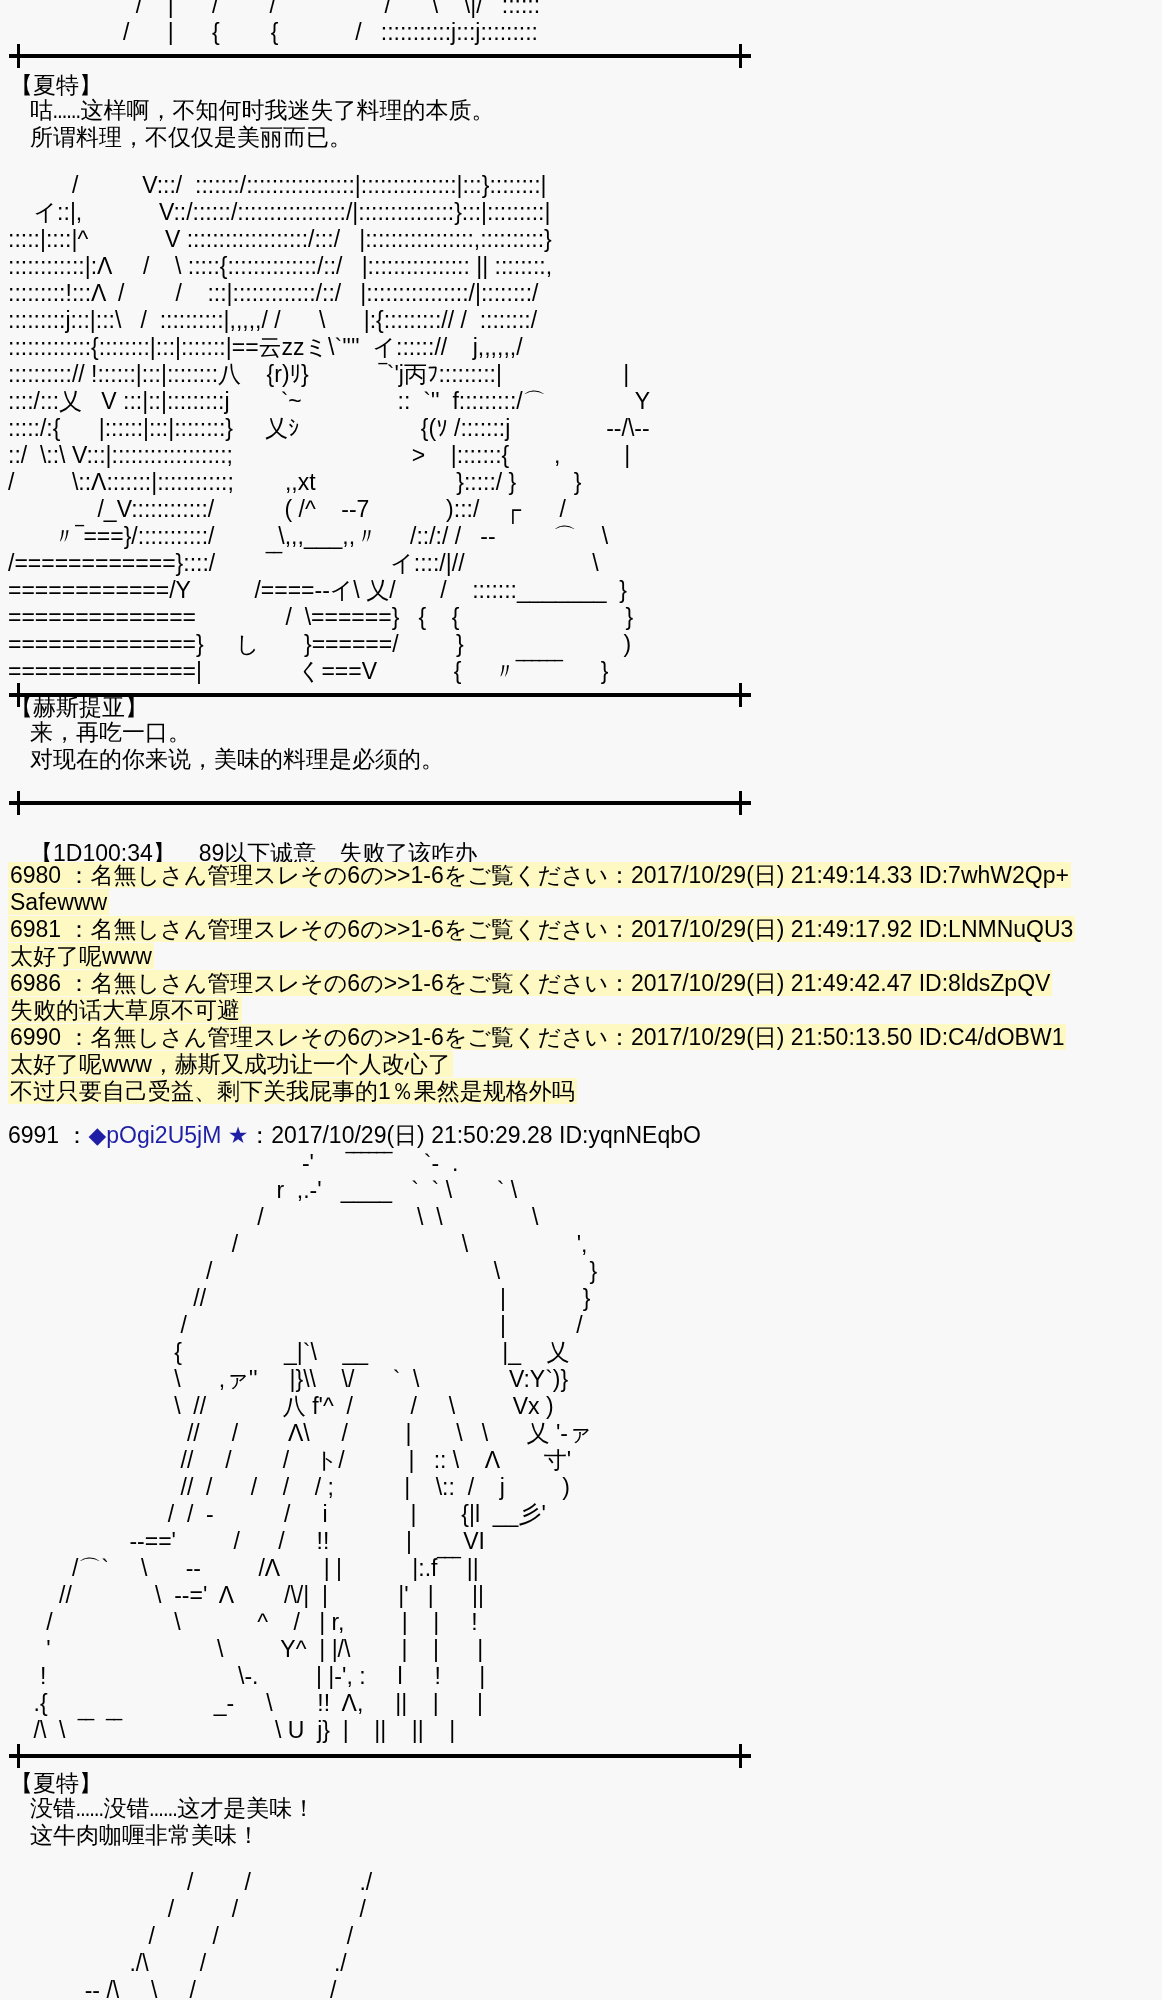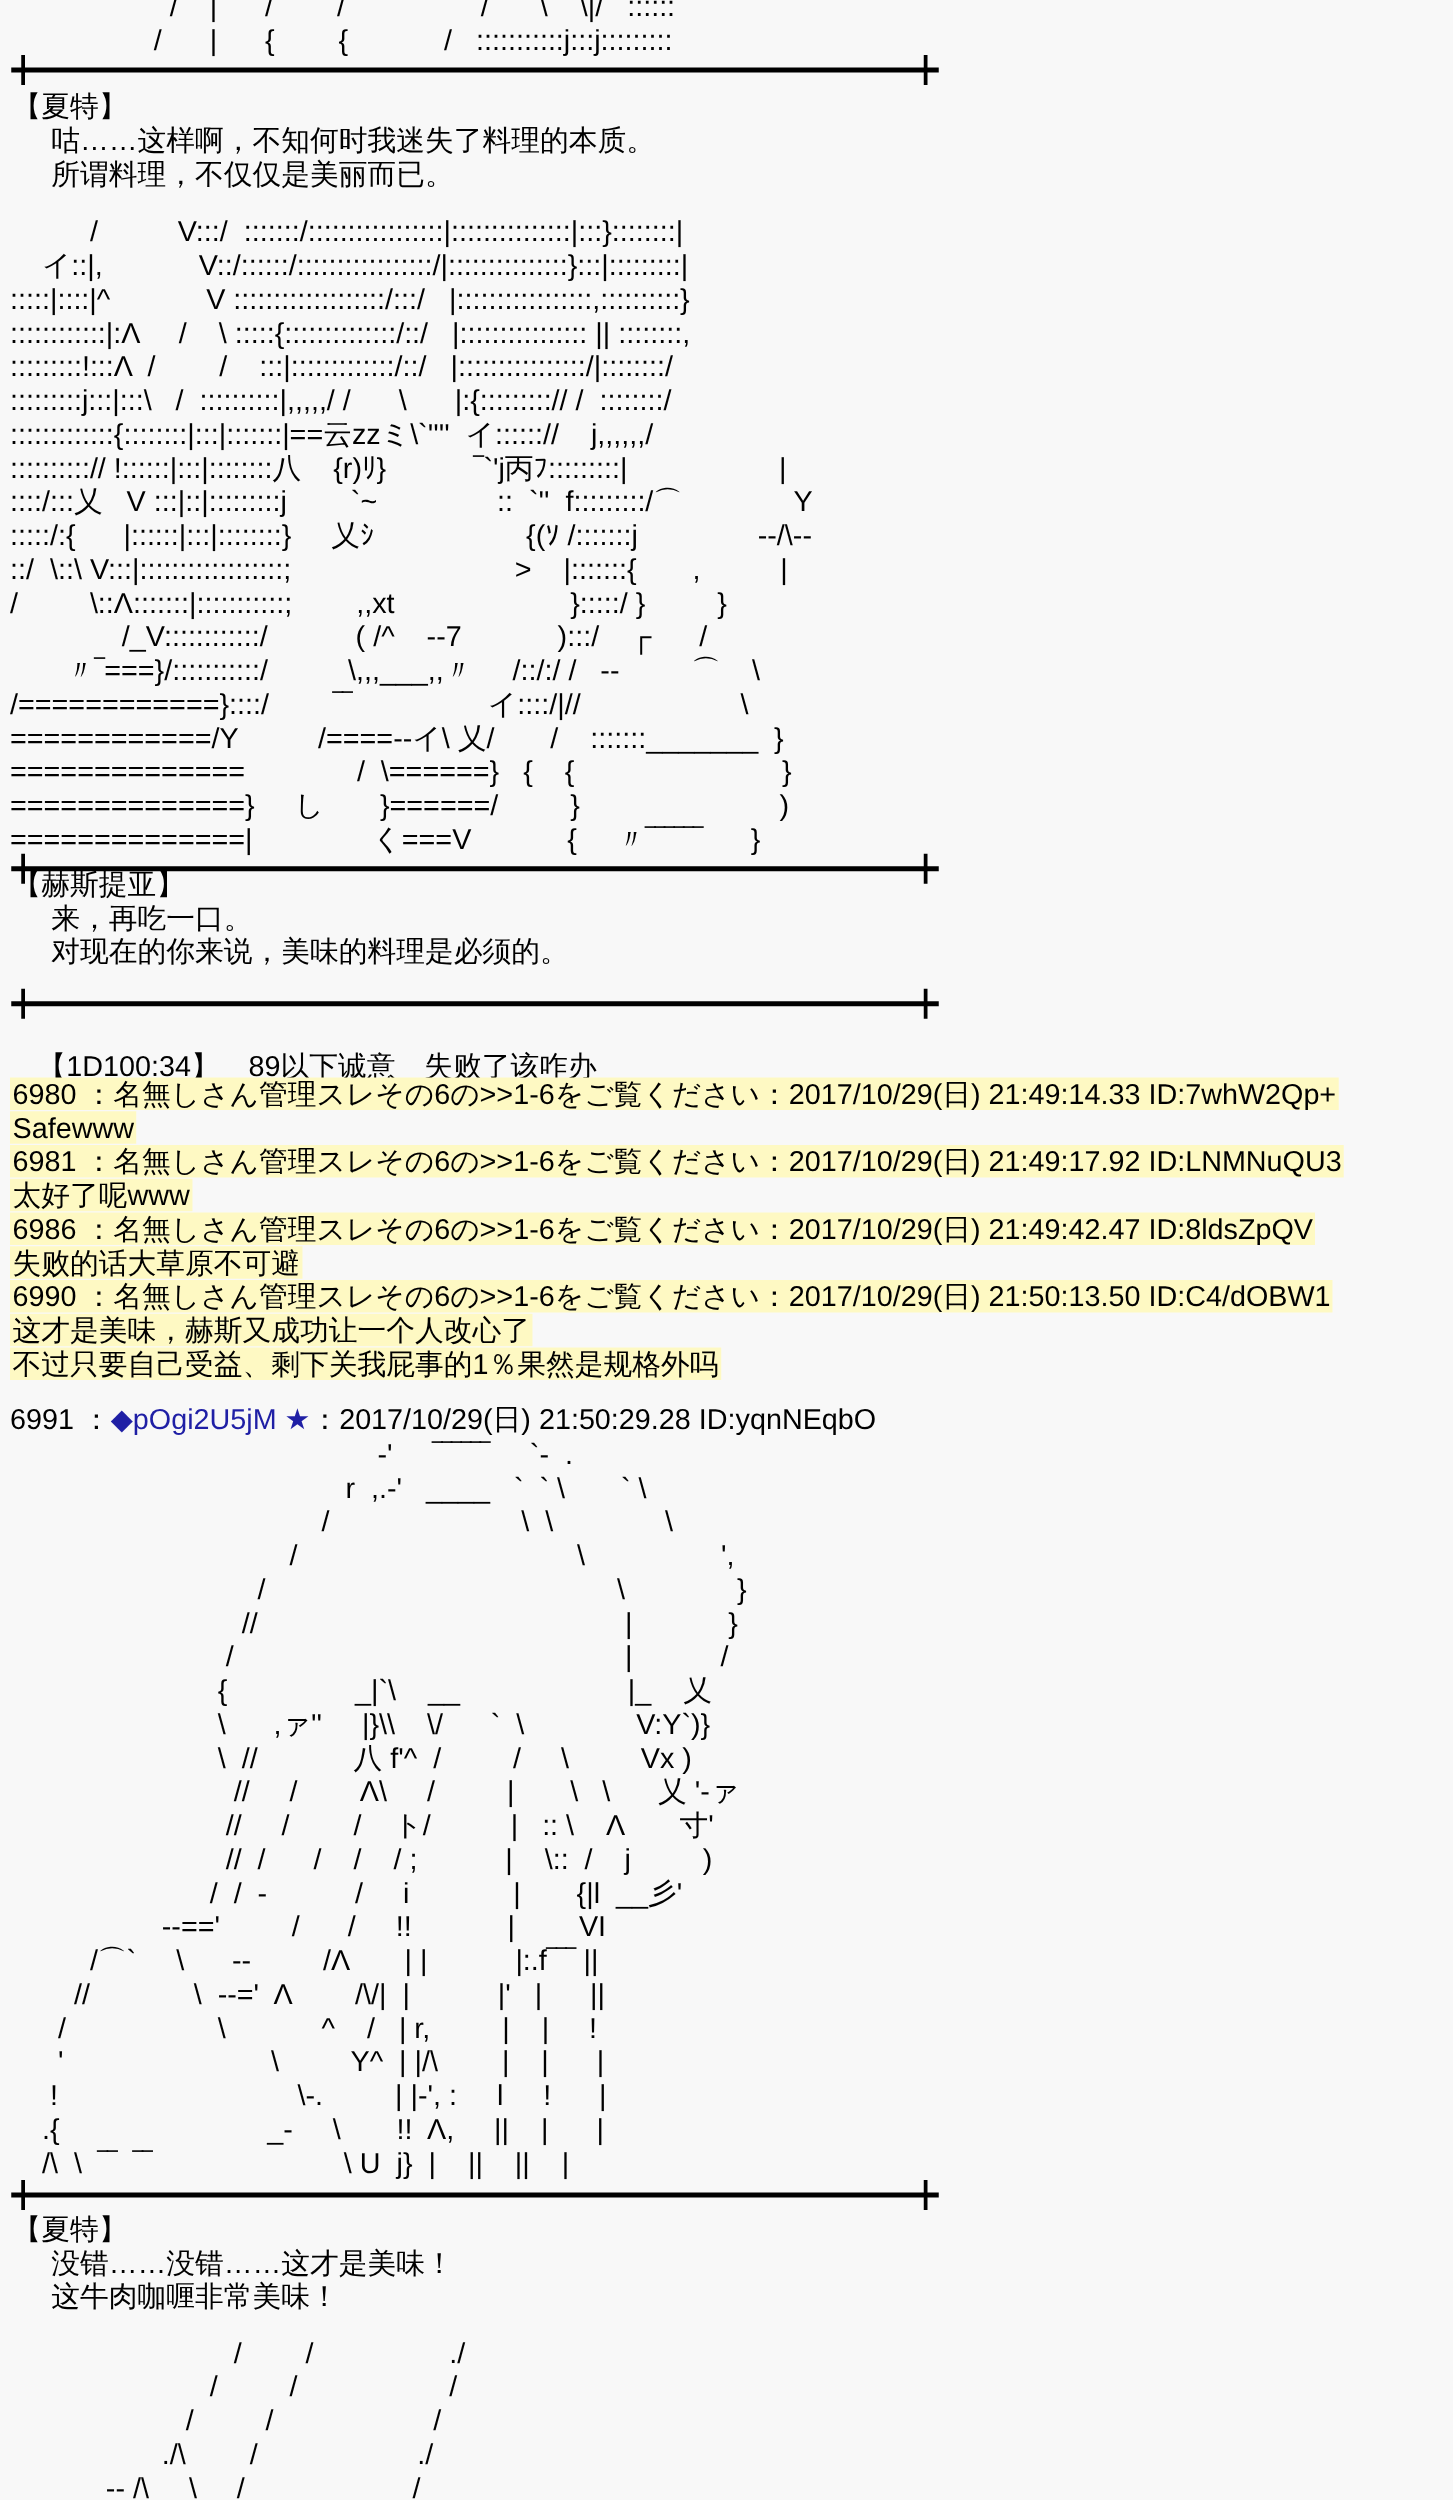--- a/index.html
+++ b/index.html
@@ -11,21 +11,21 @@
   }
   #page { position:absolute; left:0; top:0; width:1162px; height:2000px; }
   .abs { position:absolute; left:0; }
   .aa { position:absolute; left:8px; }
   .ln { height:27px; white-space:pre; }
   .rule { position:absolute; left:9px; width:742px; height:4px; background:#000; }
   .tick { position:absolute; top:-10px; width:3px; height:24px; background:#000; }
   .tick.l { left:8px; }
   .tick.r { left:730px; }
   .speaker { padding-left:10px; }
-  .say { padding-left:41px; }
+  .say { padding-left:30px;font-family:Liberation Mono, monospace; }
   .dice { padding-left:30px;margin-top:21px; }
   .post .ln, .op-header { padding-left:8px; }
   .hl { display:inline-block; height:26px; line-height:27px; vertical-align:top;
         background:#fef9c3; padding:0 2px 0 2px; }
   .trip { color:#1f1fa5; }
 </style>
 </head>
 <body>
 
 <div id="page">
@@ -119,21 +119,21 @@
         <div>
 
         <div class="ln"><span class="hl">失败的话大草原不可避</span></div>
         </div>
       </div>
 
       <div class="post">
         <div class="ln"><span class="hl"><span>6990</span><span> ：</span><span>名無しさん管理スレその6の&gt;&gt;1-6をご覧ください</span><span>：</span><span>2017/10/29(日) 21:50:13.50</span><span> </span><span>ID:C4/dOBW1</span></span></div>
         <div>
 
-        <div class="ln"><span class="hl">这才是美味，赫斯又成功让一个人改心了</span></div>
+        <div class="ln"><span class="hl">太好了呢www，赫斯又成功让一个人改心了</span></div>
           <div class="ln"><span class="hl">不过只要自己受益、剩下关我屁事的1％果然是规格外吗</span></div>
         </div>
       </div>
     </div>
 
   <div class="abs" style="top:1122px">
     <div class="ln op-header"><span>6991</span><span> ：</span><span class="trip">◆pOgi2U5jM ★</span><span>：</span><span>2017/10/29(日) 21:50:29.28</span><span> </span><span>ID:yqnNEqbO</span></div>
   </div>
 
   <div class="aa" style="top:1150px">

